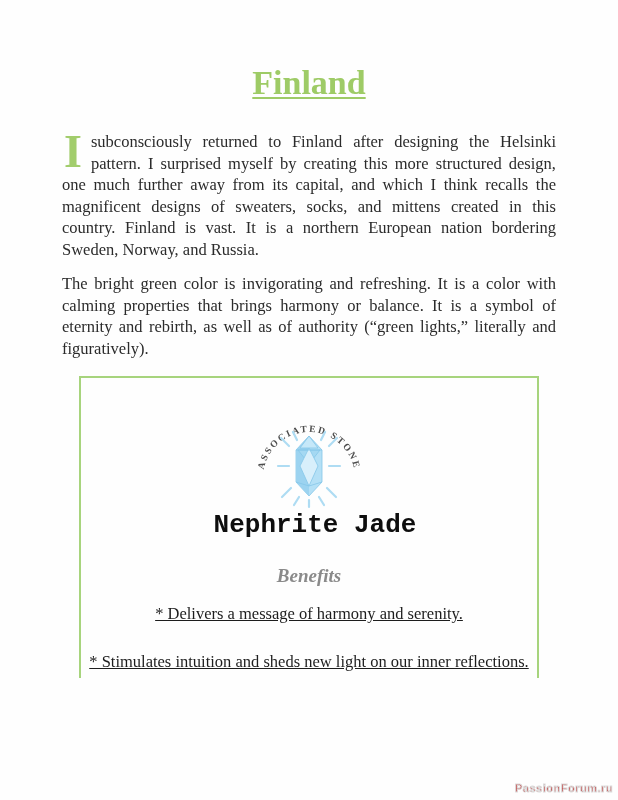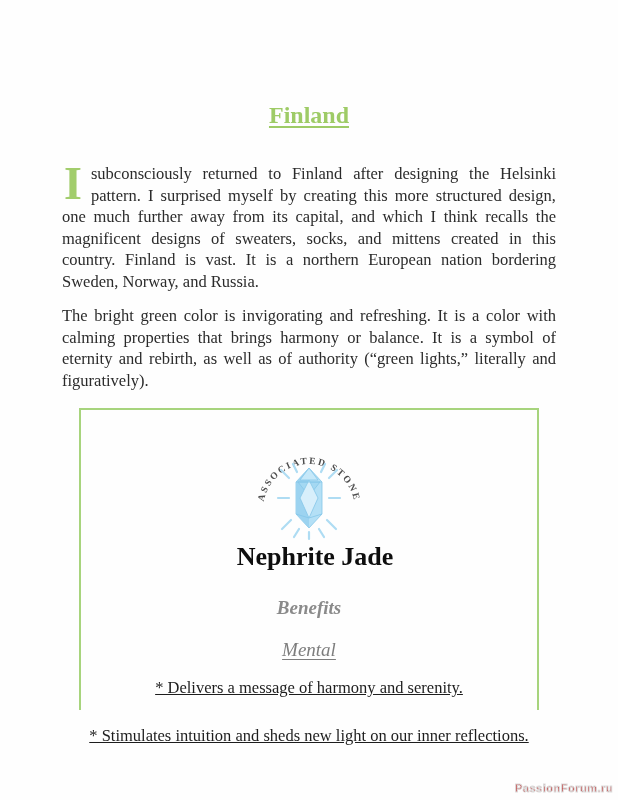--- a/index.html
+++ b/index.html
@@ -5,23 +5,23 @@
   * { margin: 0; padding: 0; box-sizing: border-box; }
   html, body { width: 618px; height: 800px; }
   body {
     position: relative;
     background: #fefefe;
     font-family: "Liberation Serif", serif;
     color: #2b2b2b;
     overflow: hidden;
   }
   .page-title {
-    padding-top: 96px;
+    padding-top: 64px;
     text-align: center;
-    font-size: 24px;
+    font-size: 34px;
     line-height: 38px;
     font-weight: bold;
     color: #9ecb66;
   }
   .page-title span {
     text-decoration: underline;
     text-decoration-thickness: 2px;
     text-underline-offset: 3px;
   }
   .para {
@@ -46,21 +46,21 @@
     border: 2px solid #a7d47d;
     border-bottom: none;
     text-align: center;
   }
   .emblem { display: block; margin: 16px auto 0 auto; }
   .stone-name {
     margin-top: 0px;
     font-size: 26px;
     font-weight: bold;
     color: #0e0e0e;
-    font-family: Liberation Serif, serif;
+    font-family: Liberation Mono, monospace;
     padding-left: 12px;
   }
   .benefits-label {
     margin-top: 25px;
     font-size: 19px;
     font-style: italic;
     font-weight: bold;
     color: #8a8a8a;
   }
   .mental-label {
@@ -133,21 +133,20 @@
       <line x1="49" y1="56" x2="75" y2="56"></line>
       <line x1="49" y1="88" x2="62" y2="92"></line>
       <line x1="75" y1="88" x2="62" y2="92"></line>
     </g>
   </svg>
 
   <h2 class="stone-name">Nephrite Jade</h2>
 
   <div class="benefits-label">Benefits</div>
 
-  <div class="mental-label">Mental</div>
 
   <div class="benefit-line">* Delivers a message of harmony and serenity.</div>
 
   <div class="benefit-line">* Stimulates intuition and sheds new light on our inner reflections.</div>
 
 </div>
 
 <div class="watermark">PassionForum.ru</div>
 
 </body></html>

